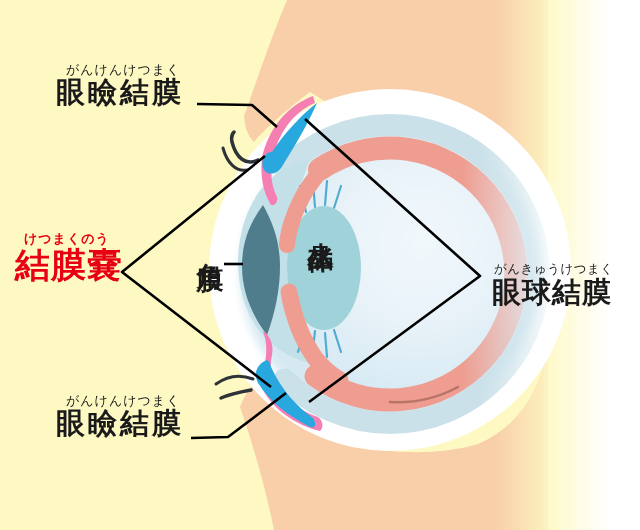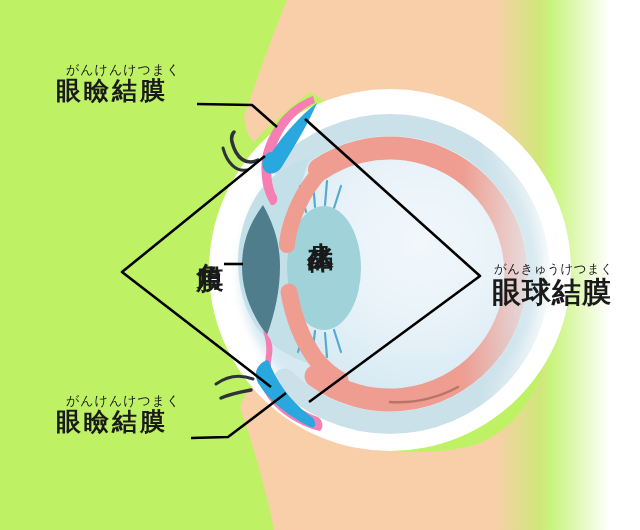--- a/index.html
+++ b/index.html
@@ -1,17 +1,17 @@
 <!DOCTYPE html>
 <html style="--skin: #f8cfa9; --sclera: #cbe1e9; --choroid: #ee9d90; --bulge: #c3e0e8; --crescent: #4f7d8c; --lens: #a0d2da; --zonule: #54abd1; --pink: #f57eb2; --conj: #29a8e0; --lash: #2e3338; --shadow: #aa6a5c; --red: #e60012; --ink: #1a1a1a;"><head>
 <meta charset="utf-8">
 <style>
   html,body{margin:0;padding:0;background:#fff;}
   .stage{
-    position:relative;width:640px;height:530px;overflow:hidden;background:#bef264;
+    position:relative;width:640px;height:530px;overflow:hidden;background:#fef9c3;
     font-family:"Liberation Sans","DejaVu Sans",sans-serif;
   }
   .stage svg{position:absolute;left:0;top:0;}
 
   
   .skin{fill:url(#skinGrad);}
   .eye-white{fill:#ffffff;}
   .sclera-arc{fill:none;stroke:url(#scleraGrad);stroke-width:22;stroke-linecap:round;}
   .choroid-arc{fill:none;stroke:url(#choroidGrad);stroke-width:23;stroke-linecap:round;}
   .shadow-arc{fill:none;stroke:var(--shadow);stroke-width:2.5;opacity:.8;stroke-linecap:round;}
@@ -29,21 +29,21 @@
   .g2{stop-color:var(--skin);stop-opacity:0}
   .g3{stop-color:var(--sclera);stop-opacity:1}
   .g4{stop-color:var(--sclera);stop-opacity:0}
   .g5{stop-color:var(--choroid);stop-opacity:1}
   .g6{stop-color:var(--choroid);stop-opacity:0}
   .i1{stop-color:#f2f8fc}.i2{stop-color:#e7f2f8}.i3{stop-color:#d6e9f3}
   .w0{stop-color:#ffffff;stop-opacity:0}.w1{stop-color:#ffffff;stop-opacity:1}
 
   .lbl{position:absolute;color:var(--ink);line-height:1.08;white-space:nowrap;}
   .lbl .furi{display:block;font-size:13px;letter-spacing:1px;font-weight:500;}
-  .lbl .main{display:block;font-size:25px;letter-spacing:3px;font-weight:600;}
+  .lbl .main{display:block;font-size:29px;letter-spacing:3px;font-weight:600;}
   #lbl-top{left:56px;top:63px;}
   #lbl-top .furi{margin-left:10px;}
   #lbl-bottom{left:56px;top:394px;}
   #lbl-bottom .furi{margin-left:10px;}
   #lbl-sac{left:15px;top:232px;color:var(--red);}
   #lbl-sac .furi{margin-left:9px;font-weight:600;}
   #lbl-sac .main{font-size:35px;font-weight:bold;letter-spacing:1px;}
   #lbl-bulbar{left:492px;top:242px;margin-top:21px;}
   #lbl-bulbar .furi{font-size:12.5px;letter-spacing:.5px;margin-left:2px;}
   #lbl-bulbar .main{font-size:29px;letter-spacing:1px;}
@@ -135,20 +135,24 @@
       <polyline class="ann" points="191,438 228,437 286,393"></polyline>
       <line class="ann" x1="224" y1="264" x2="243" y2="264" stroke-width="2.4"></line>
     </g>
   </svg>
 
   <div class="lbl" id="lbl-top">
     <span class="furi">がんけんけつまく</span>
     <span class="main">眼瞼結膜</span>
   </div>
 
+  <div class="lbl" id="lbl-sac">
+    <span class="furi">けつまくのう</span>
+    <span class="main">結膜嚢</span>
+  </div>
 
   <div class="vtext" id="lbl-cornea">角膜</div>
 
   <div class="vtext" id="lbl-lens">水晶体</div>
 
   <div class="lbl" id="lbl-bulbar">
     <span class="furi">がんきゅうけつまく</span>
     <span class="main">眼球結膜</span>
   </div>
 

